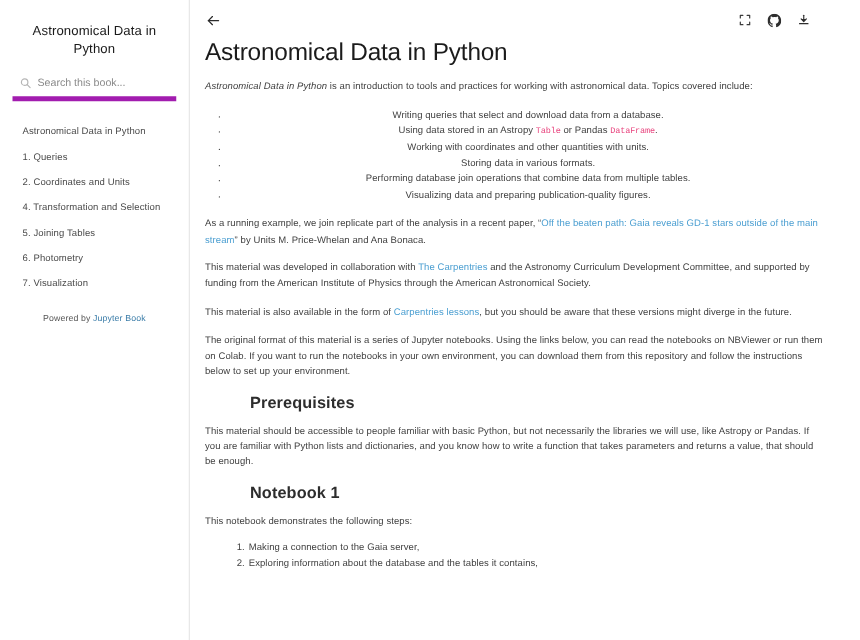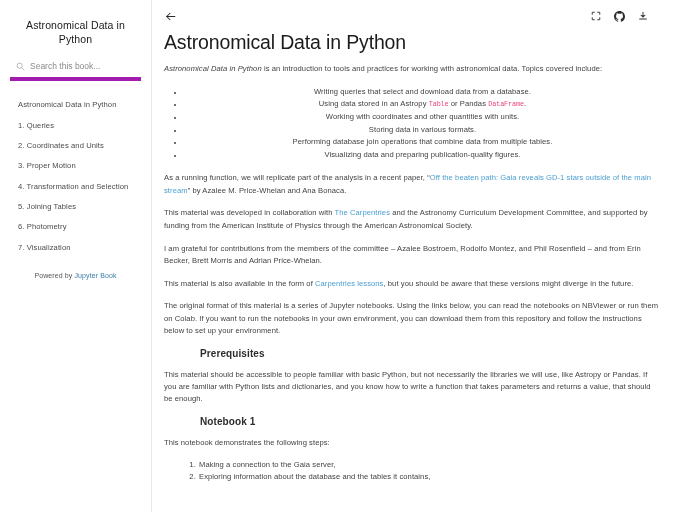--- a/index.html
+++ b/index.html
@@ -129,21 +129,21 @@
   code.cd {
     font-family: "Liberation Mono", monospace;
     font-size: 6.8px;
     color: #e8447e;
     background: transparent;
     letter-spacing: -.1px;
   }
   a.lnk { color: #4a9ed1; text-decoration: none; }
 
   h2.sec {
-    font-size: 10px;
+    font-size: 13px;
     font-weight: bold;
     color: #2d2d2d;
     margin: 0 0 10px 2px;
     letter-spacing: .1px;
     padding-left: 36px;
   }
 </style>
 </head>
 <body>
 
@@ -157,21 +157,20 @@
         <circle cx="6.6" cy="6.6" r="4.6"></circle>
         <line x1="10.2" y1="10.2" x2="14.4" y2="14.4" stroke-linecap="round"></line>
       </svg>
       <input class="sb-search-input" type="text" placeholder="Search this book..." style="">
     </div>
 
     <nav class="sb-nav">
       <a class="sb-item">Astronomical Data in Python</a>
       <a class="sb-item">1. Queries</a>
       <a class="sb-item">2. Coordinates and Units</a>
-      <a class="sb-item">3. Proper Motion</a>
       <a class="sb-item">4. Transformation and Selection</a>
       <a class="sb-item">5. Joining Tables</a>
       <a class="sb-item">6. Photometry</a>
       <a class="sb-item">7. Visualization</a>
     </nav>
 
     <div class="sb-footer">
       <span>Powered by </span><a>Jupyter Book</a>
     </div>
   </aside>
@@ -219,28 +218,27 @@
     <ul class="blist">
       <li><span>Writing queries that select and download data from a database.</span></li>
       <li><span>Using data stored in an Astropy </span><code class="cd">Table</code><span> or Pandas </span><code class="cd">DataFrame</code><span>.</span></li>
       <li><span>Working with coordinates and other quantities with units.</span></li>
       <li><span>Storing data in various formats.</span></li>
       <li><span>Performing database join operations that combine data from multiple tables.</span></li>
       <li><span>Visualizing data and preparing publication-quality figures.</span></li>
     </ul>
 
     <p class="para">
-      <span>As a running function, we will replicate part of the analysis in a recent paper, “</span><a class="lnk">Off the beaten path: Gaia reveals GD-1 stars outside of the main stream</a><span>” by Azalee M. Price-Whelan and Ana Bonaca.</span>
+      <span>As a running example, we join replicate part of the analysis in a recent paper, “</span><a class="lnk">Off the beaten path: Gaia reveals GD-1 stars outside of the main stream</a><span>” by Units M. Price-Whelan and Ana Bonaca.</span>
     </p>
 
     <p class="para">
       <span>This material was developed in collaboration with </span><a class="lnk">The Carpentries</a><span> and the Astronomy Curriculum Development Committee, and supported by funding from the American Institute of Physics through the American Astronomical Society.</span>
     </p>
 
-    <p class="para">I am grateful for contributions from the members of the committee – Azalee Bostroem, Rodolfo Montez, and Phil Rosenfield – and from Erin Becker, Brett Morris and Adrian Price-Whelan.</p>
 
     <p class="para">
       <span>This material is also available in the form of </span><a class="lnk">Carpentries lessons</a><span>, but you should be aware that these versions might diverge in the future.</span>
     </p>
 
     <p class="para">The original format of this material is a series of Jupyter notebooks. Using the links below, you can read the notebooks on NBViewer or run them on Colab. If you want to run the notebooks in your own environment, you can download them from this repository and follow the instructions below to set up your environment.</p>
 
     <h2 class="sec">Prerequisites</h2>
 
     <p class="para">This material should be accessible to people familiar with basic Python, but not necessarily the libraries we will use, like Astropy or Pandas. If you are familiar with Python lists and dictionaries, and you know how to write a function that takes parameters and returns a value, that should be enough.</p>

